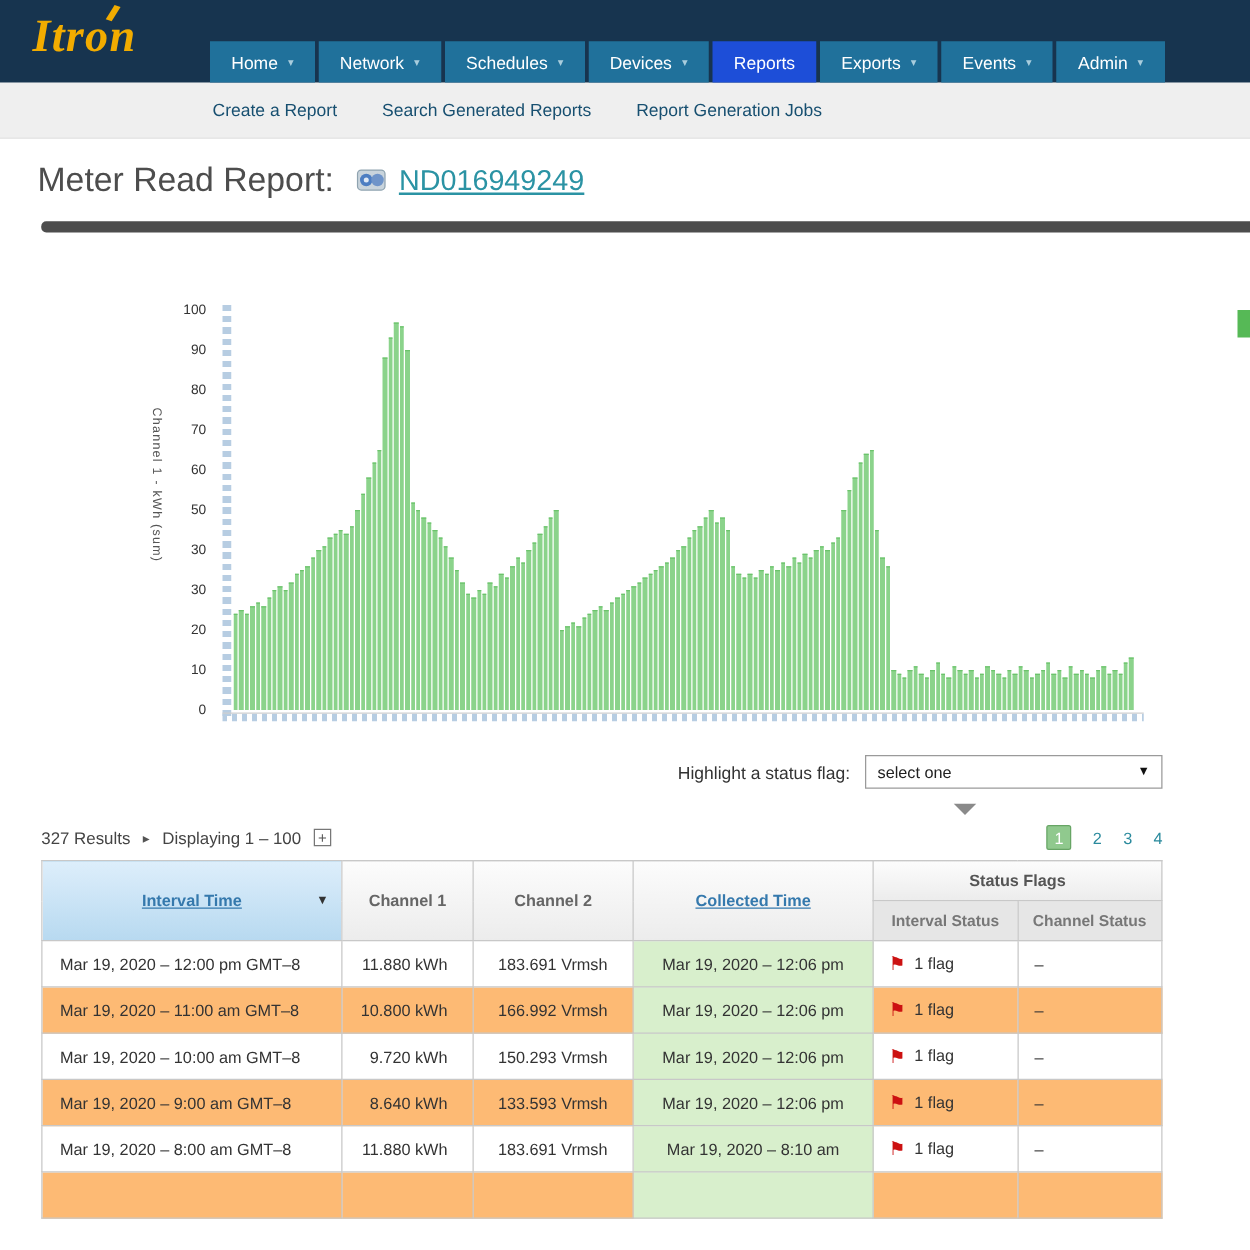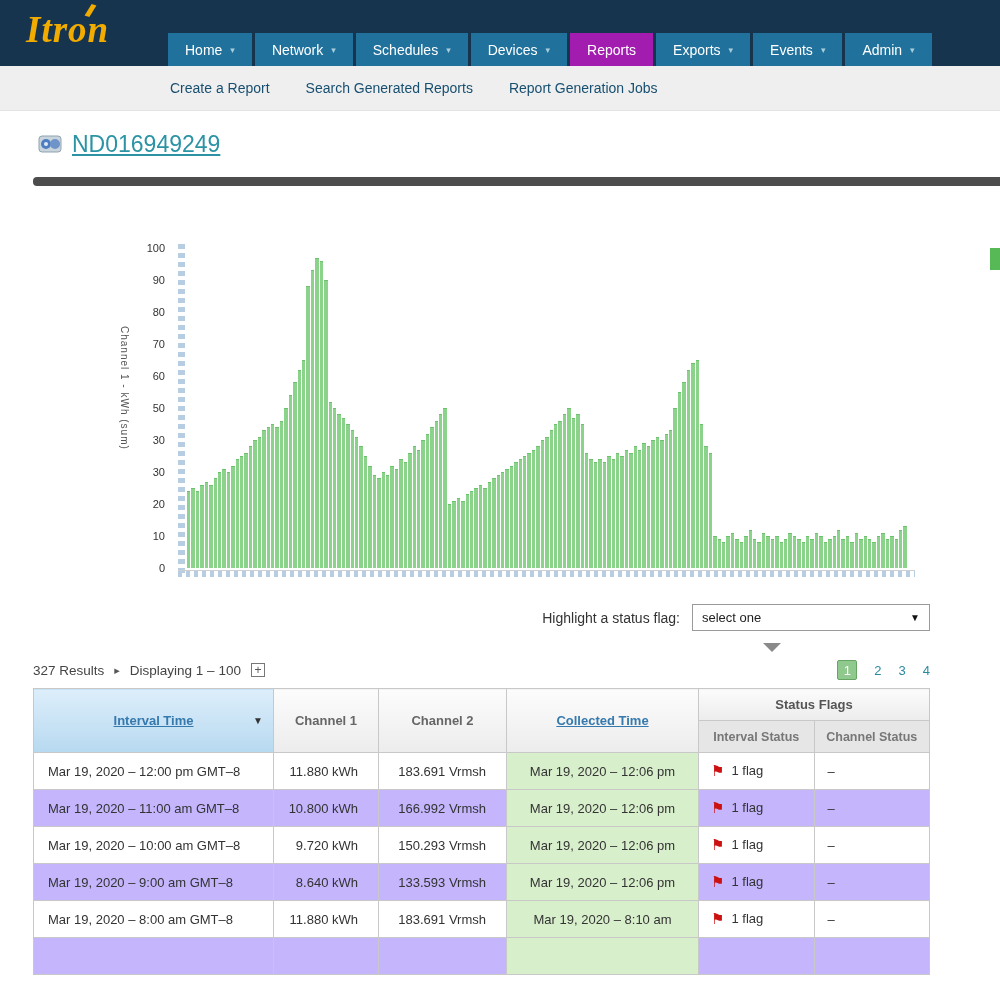--- a/index.html
+++ b/index.html
@@ -11,21 +11,21 @@
   .logo { position:absolute; left:26px; top:8px; font-family:"Liberation Serif", serif;
           font-style:italic; font-weight:bold; font-size:37px; color:#f2ac00; letter-spacing:1px; }
   .logo-accent { position:absolute; right:16px; top:-4px; width:5px; height:13px;
                  background:#f2ac00; transform:rotate(18deg) skewX(-14deg); }
   .app-line { position:absolute; left:168px; top:9px; font-size:14px; color:#fff; }
   .app-line a { color:#fff; font-weight:bold; text-decoration:underline; }
   .app-line .suffix { margin-left:5px; font-weight:normal; }
   .mainnav { position:absolute; left:168px; bottom:0; display:flex; gap:3px; }
   .nav-item { height:33px; display:flex; align-items:center; gap:8px; padding:0 17px;
               background:#20719b; color:#fff; font-size:14px; cursor:pointer; }
-  .nav-item.active { background:#a21caf; }
+  .nav-item.active { background:#1d4ed8; }
   .nav-item .caret { font-size:9px; color:#a9cddd; }
 
   
   .subnav { height:45px; background:#efefef; border-bottom:1px solid #e3e3e3;
             display:flex; align-items:center; gap:36px; padding-left:170px; }
   .subnav a { color:#174f70; font-size:14px; text-decoration:none; cursor:pointer; }
 
   
   .title-row { height:66px; display:flex; align-items:center; gap:10px; padding-left:30px; }
   .page-title { font-size:27px; font-weight:400; color:#4d4d4d; }
@@ -84,21 +84,21 @@
                    position:relative; }
   th.th-interval .col-link { color:#3579ad; }
   .sort-caret { position:absolute; right:10px; top:26px; font-size:10px; color:#333; }
   th.th-plain { background:linear-gradient(#fcfcfc,#ececec); color:#666; font-weight:bold; }
   th.th-ch1 { width:105px; } th.th-ch2 { width:128px; } th.th-coll { width:192px; }
   .col-link { font-weight:bold; text-decoration:underline; cursor:pointer; color:#3579ad; }
   th.th-group { background:linear-gradient(#fcfcfc,#ececec); color:#555; font-weight:bold; height:32px; }
   th.th-sub { background:#e6e6e6; color:#777; font-weight:bold; font-size:12.5px; height:32px; }
   th.th-is { width:117px; } th.th-cs { width:115px; }
   td { height:37px; }
-  tr.alt td { background:#c4b5fd; }
+  tr.alt td { background:#fdba74; }
   td.td-interval { padding-left:14px; }
   td.td-num { text-align:right; padding-right:20px; }
   td.td-collected { text-align:center; background:#d8efcc !important; }
   td.td-istatus { padding-left:12px; }
   td.td-cstatus { padding-left:13px; }
   .flag-icon { color:#cc1111; font-size:15px; margin-right:7px; vertical-align:-1px; }
 </style>
 </head>
 <body>
 
@@ -142,20 +142,21 @@
     </nav>
 </header>
 
 <div class="subnav">
   <a>Create a Report</a>
   <a>Search Generated Reports</a>
   <a>Report Generation Jobs</a>
 </div>
 
 <div class="title-row">
+  <h1 class="page-title">Meter Read Report:</h1>
   <svg class="meter-icon" viewBox="0 0 24 20">
     <rect x="1" y="2" width="22" height="16" rx="3" fill="#c9d4dc" stroke="#8fa3b0"></rect>
     <circle cx="8" cy="10" r="5" fill="#4d7ec2"></circle>
     <circle cx="17" cy="10" r="5" fill="#6f94c9"></circle>
     <circle cx="8" cy="10" r="2" fill="#dfe9f5"></circle>
   </svg>
   <a class="report-link">ND016949249</a>
 </div>
 
 <div class="collapse-strip"></div>

